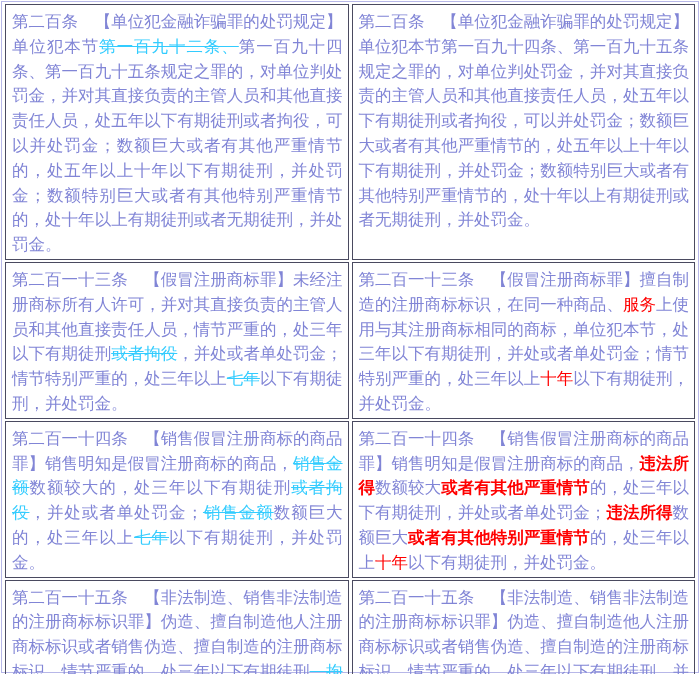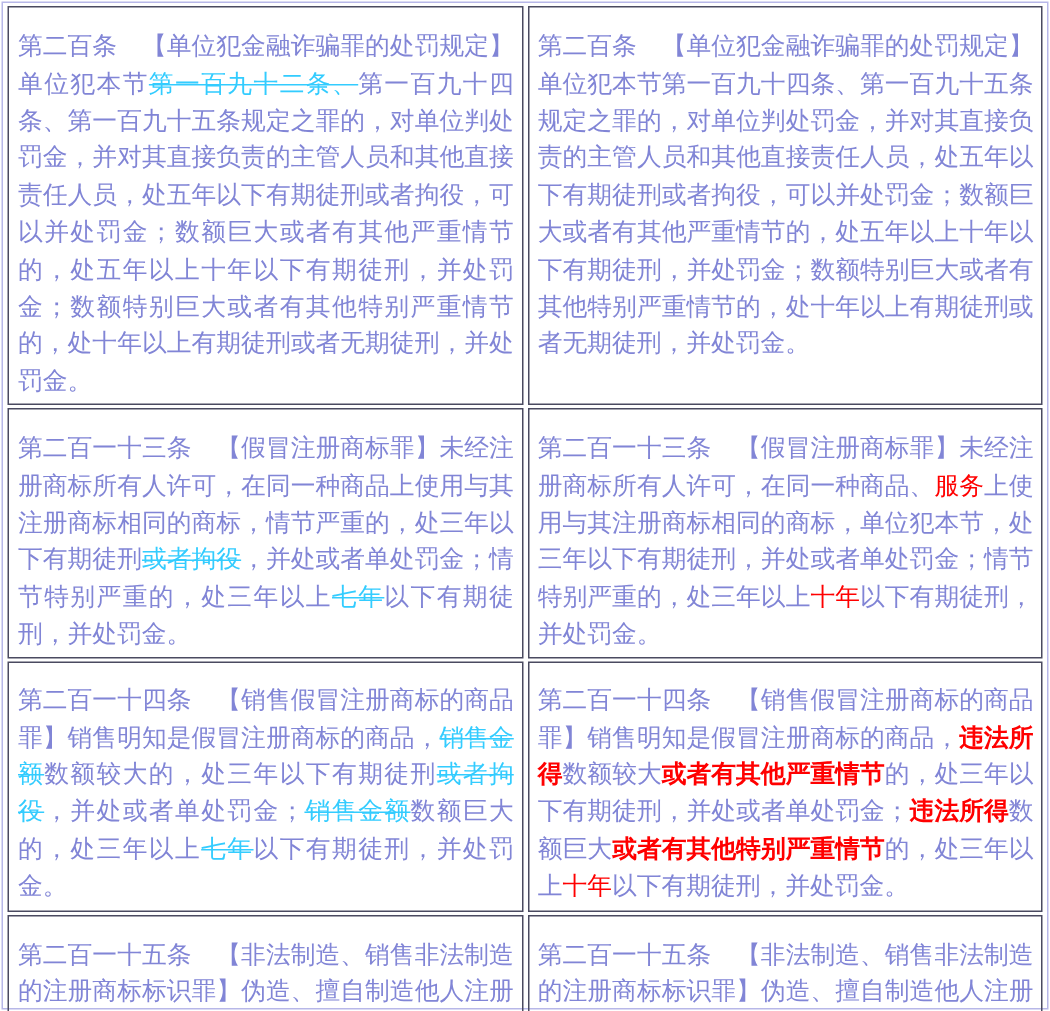--- a/index.html
+++ b/index.html
@@ -28,31 +28,31 @@
     height: 100%;
     table-layout: fixed;
     border-collapse: separate;
     border-spacing: 3px 2px;
   }
   td.law-cell {
     width: 50%;
     box-sizing: border-box;
     border: 1px solid var(--cell-border, #4a4a60);
     vertical-align: top;
-    padding: 14px 5px 2px 6px;
+    padding: 4px 5px 2px 6px;
     font-size: 16.5px;
     line-height: 24.8px;
     color: var(--text-color, #8185d6);
     text-align: justify;
     text-justify: inter-ideograph;
     overflow: hidden;
   }
   tr.row-1 td.law-cell { height: 219px; }
   tr.row-2 td.law-cell { height: 144px; }
-  tr.row-3 td.law-cell { height: 140px; font-family: Liberation Mono, monospace; }
+  tr.row-3 td.law-cell { height: 140px; }
   tr.row-4 td.law-cell { height: 145px; }
 
   .seg-n   { color: inherit; }
   .seg-del {
     color: var(--strike-color, #33ccff);
     text-decoration: line-through;
     text-decoration-color: var(--strike-color, #33ccff);
   }
   .seg-red  { color: var(--red-color, #ff0000); }
   .seg-redb { color: var(--red-color, #ff0000); font-weight: bold; }
@@ -62,22 +62,22 @@
 
 <div class="page">
   <div class="table-wrap">
     <table class="law-table">
       <tbody>
         <tr class="row-1">
           <td class="law-cell"><span class="seg-n">第二百条　【单位犯金融诈骗罪的处罚规定】单位犯本节</span><span class="seg-del">第一百九十二条、</span><span class="seg-n">第一百九十四条、第一百九十五条规定之罪的，对单位判处罚金，并对其直接负责的主管人员和其他直接责任人员，处五年以下有期徒刑或者拘役，可以并处罚金；数额巨大或者有其他严重情节的，处五年以上十年以下有期徒刑，并处罚金；数额特别巨大或者有其他特别严重情节的，处十年以上有期徒刑或者无期徒刑，并处罚金。</span></td>
           <td class="law-cell"><span class="seg-n">第二百条　【单位犯金融诈骗罪的处罚规定】单位犯本节第一百九十四条、第一百九十五条规定之罪的，对单位判处罚金，并对其直接负责的主管人员和其他直接责任人员，处五年以下有期徒刑或者拘役，可以并处罚金；数额巨大或者有其他严重情节的，处五年以上十年以下有期徒刑，并处罚金；数额特别巨大或者有其他特别严重情节的，处十年以上有期徒刑或者无期徒刑，并处罚金。</span></td>
         </tr>
         <tr class="row-2">
-          <td class="law-cell"><span class="seg-n">第二百一十三条　【假冒注册商标罪】未经注册商标所有人许可，在同一种商品上使用与其注册商标相同的商标，情节严重的，处三年以下有期徒刑</span><span class="seg-del">或者拘役</span><span class="seg-n">，并处或者单处罚金；情节特别严重的，处三年以上</span><span class="seg-del">七年</span><span class="seg-n">以下有期徒刑，并处罚金。</span></td>
-          <td class="law-cell"><span class="seg-n">第二百一十三条　【假冒注册商标罪】未经注册商标所有人许可，在同一种商品、</span><span class="seg-red">服务</span><span class="seg-n">上使用与其注册商标相同的商标，单位犯本节，处三年以下有期徒刑，并处或者单处罚金；情节特别严重的，处三年以上</span><span class="seg-red">十年</span><span class="seg-n">以下有期徒刑，并处罚金。</span></td>
+          <td class="law-cell"><span class="seg-n">第二百一十三条　【假冒注册商标罪】未经注册商标所有人许可，并对其直接负责的主管人员和其他直接责任人员，情节严重的，处三年以下有期徒刑</span><span class="seg-del">或者拘役</span><span class="seg-n">，并处或者单处罚金；情节特别严重的，处三年以上</span><span class="seg-del">七年</span><span class="seg-n">以下有期徒刑，并处罚金。</span></td>
+          <td class="law-cell"><span class="seg-n">第二百一十三条　【假冒注册商标罪】擅自制造的注册商标标识，在同一种商品、</span><span class="seg-red">服务</span><span class="seg-n">上使用与其注册商标相同的商标，单位犯本节，处三年以下有期徒刑，并处或者单处罚金；情节特别严重的，处三年以上</span><span class="seg-red">十年</span><span class="seg-n">以下有期徒刑，并处罚金。</span></td>
         </tr>
         <tr class="row-3">
           <td class="law-cell"><span class="seg-n">第二百一十四条　【销售假冒注册商标的商品罪】销售明知是假冒注册商标的商品，</span><span class="seg-del">销售金额</span><span class="seg-n">数额较大的，处三年以下有期徒刑</span><span class="seg-del">或者拘役</span><span class="seg-n">，并处或者单处罚金；</span><span class="seg-del">销售金额</span><span class="seg-n">数额巨大的，处三年以上</span><span class="seg-del">七年</span><span class="seg-n">以下有期徒刑，并处罚金。</span></td>
           <td class="law-cell"><span class="seg-n">第二百一十四条　【销售假冒注册商标的商品罪】销售明知是假冒注册商标的商品，</span><span class="seg-redb">违法所得</span><span class="seg-n">数额较大</span><span class="seg-redb">或者有其他严重情节</span><span class="seg-n">的，处三年以下有期徒刑，并处或者单处罚金；</span><span class="seg-redb">违法所得</span><span class="seg-n">数额巨大</span><span class="seg-redb">或者有其他特别严重情节</span><span class="seg-n">的，处三年以上</span><span class="seg-red">十年</span><span class="seg-n">以下有期徒刑，并处罚金。</span></td>
         </tr>
         <tr class="row-4">
           <td class="law-cell"><span class="seg-n">第二百一十五条　【非法制造、销售非法制造的注册商标标识罪】伪造、擅自制造他人注册商标标识或者销售伪造、擅自制造的注册商标标识，情节严重的，处三年以下有期徒刑</span><span class="seg-del">、拘役或者管制</span></td>
           <td class="law-cell"><span class="seg-n">第二百一十五条　【非法制造、销售非法制造的注册商标标识罪】伪造、擅自制造他人注册商标标识或者销售伪造、擅自制造的注册商标标识，情节严重的，处三年以下有期徒刑，并处或者单处罚金；情节特别严重的，处三年以上</span></td>
         </tr>
       </tbody>

